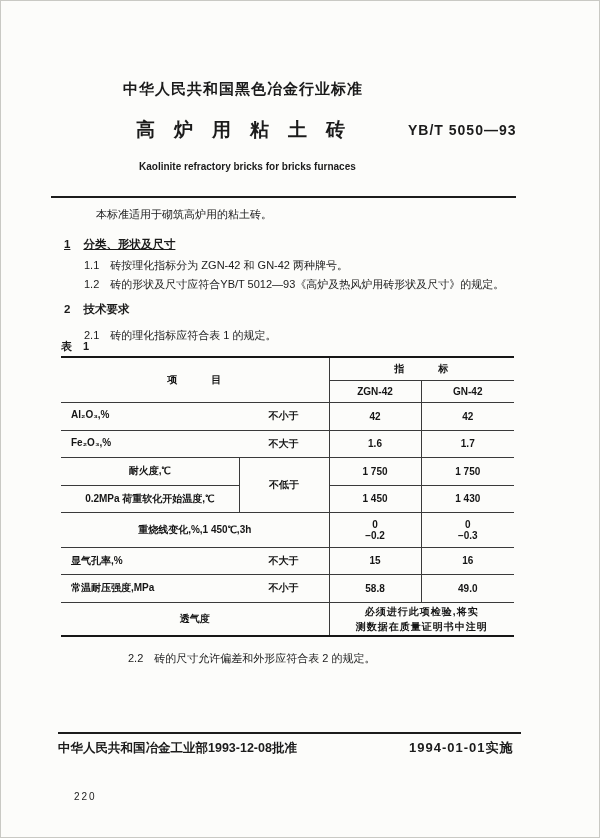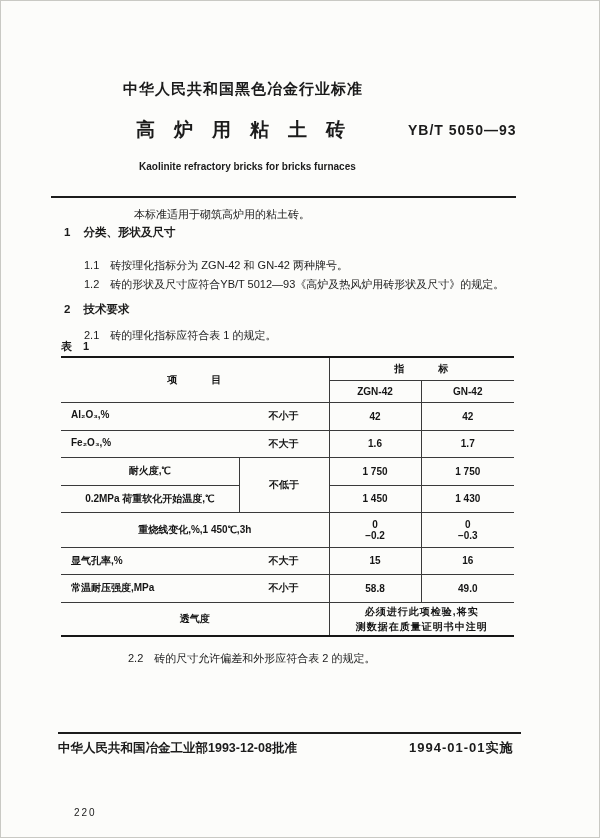--- a/index.html
+++ b/index.html
@@ -16,23 +16,23 @@
   .abs{position:absolute;}
   
   .std-class{left:122px;top:79px;font-size:15px;font-weight:bold;letter-spacing:1px;text-align:right;}
   .doc-title{left:135px;top:116px;font-size:19px;font-weight:bold;}
   .std-no{left:407px;top:121px;font-size:14px;font-weight:bold;letter-spacing:1px;}
   .title-en{left:138px;top:160px;font-size:10px;font-weight:bold;}
   .rule{background:#1c1c1c;height:2px;}
   .header-rule{left:50px;top:195px;width:465px;}
   
   .para{font-size:11px;line-height:14px;white-space:nowrap;}
-  .intro{left:95px;top:206px;margin-left:38px;}
+  .intro{left:95px;top:206px;}
   .sec-head{font-size:11.5px;font-weight:bold;white-space:nowrap;}
-  .h1{left:63px;top:224px;}
+  .h1{left:63px;top:236px;text-decoration:underline;}
   .p11{left:83px;top:257px;}
   .p12{left:83px;top:276px;}
   .h2{left:63px;top:301px;}
   .p21{left:83px;top:327px;}
   .p22{left:83px;top:650px;margin-left:44px;}
   .num{margin-right:11px;}
   .secnum{margin-right:13px;}
   
   .tbl-caption{left:60px;top:338px;width:453px;text-align:left;font-size:11px;font-weight:bold;letter-spacing:4px;}
   table.t1{
@@ -47,21 +47,21 @@
   .hcell{letter-spacing:1px;}
   .rowflex{display:flex;width:100%;}
   .rf-item{flex:1;text-align:left;padding-left:10px;}
   .rf-q{width:60px;text-align:left;}
   .stack div{line-height:11px;}
   .note div{line-height:15px;letter-spacing:1px;}
   
   .footer-rule{left:57px;top:731px;width:463px;}
   .foot-left{left:57px;top:739px;font-size:12.5px;font-weight:bold;white-space:nowrap;}
   .foot-right{left:408px;top:738px;font-size:13px;font-weight:bold;letter-spacing:1px;white-space:nowrap;}
-  .page-num{left:73px;top:790px;font-size:10px;letter-spacing:2px;margin-top:16px;}
+  .page-num{left:73px;top:790px;font-size:10px;letter-spacing:2px;}
 </style>
 </head>
 <body>
 
 <div class="scan">
 
   <div class="abs std-class">中华人民共和国黑色冶金行业标准</div>
   <div class="abs doc-title">高　炉　用　粘　土　砖</div>
   <div class="abs std-no">YB/T 5050—93</div>
   <div class="abs title-en">Kaolinite refractory bricks for bricks furnaces</div>

